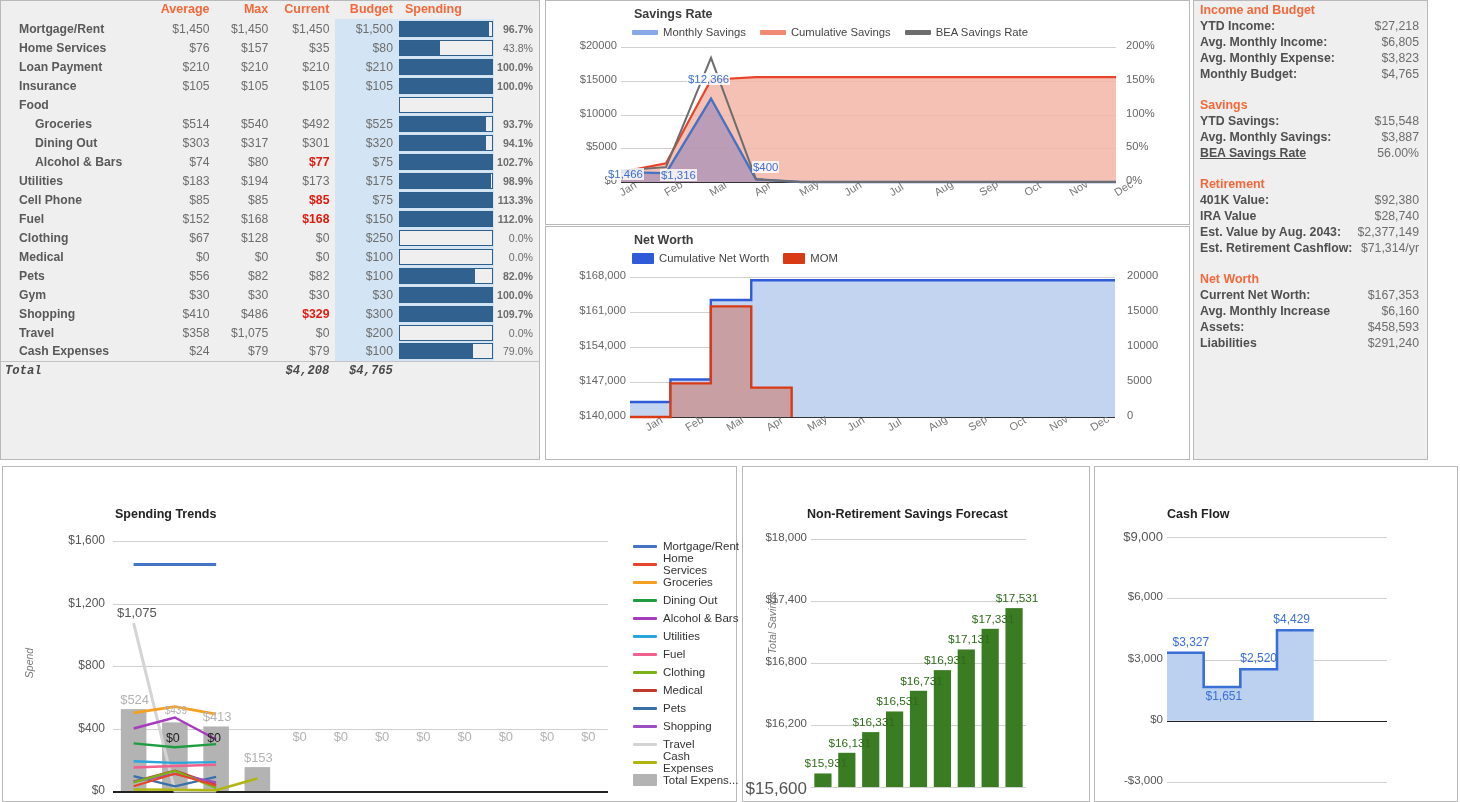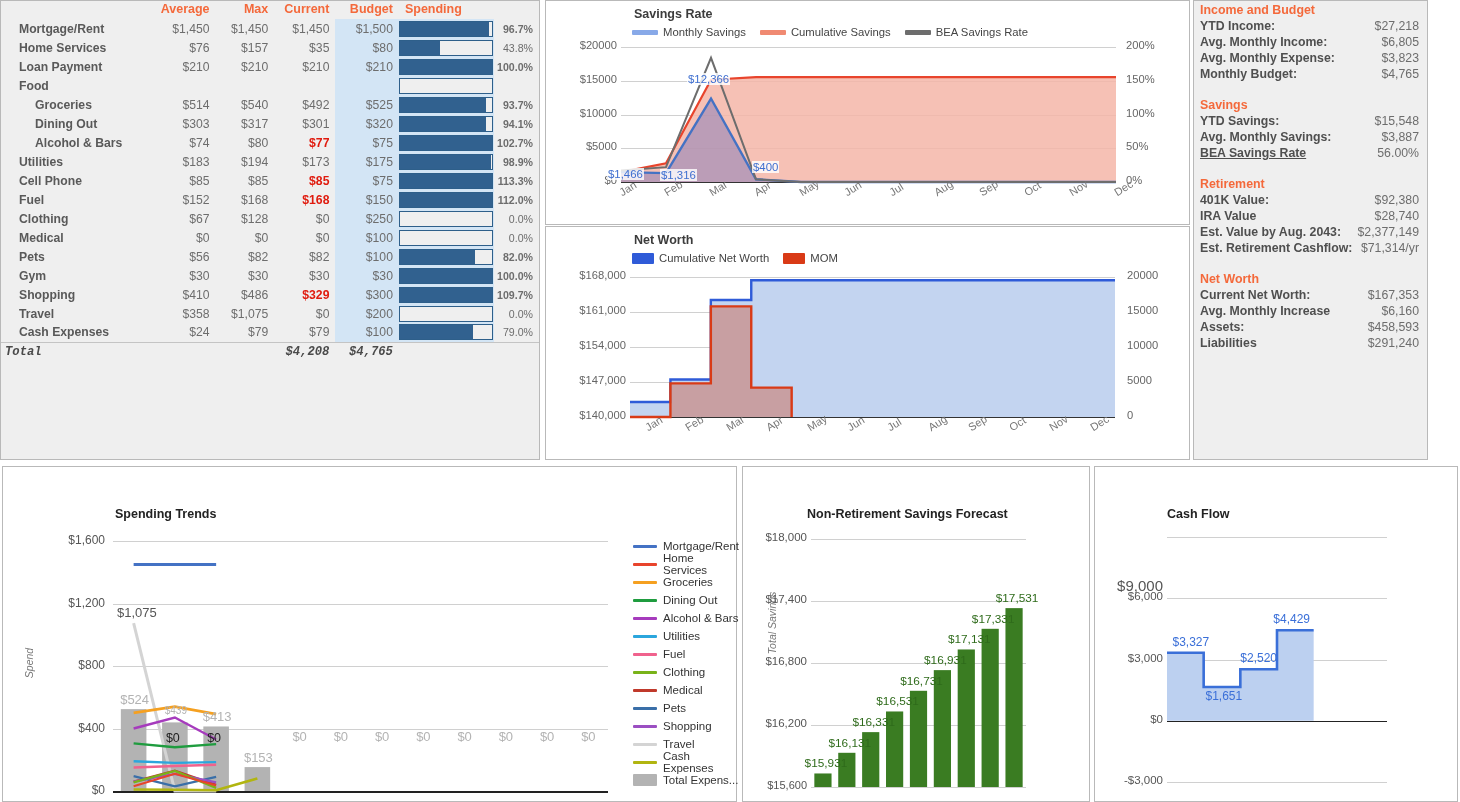--- a/index.html
+++ b/index.html
@@ -116,20 +116,33 @@
               </div>
             </td>
             <td class="pct pct-grey">43.8%</td>
           </tr>
           <tr>
             <td class="cat">Loan Payment</td>
             <td>$210</td>
             <td>$210</td>
             <td class="">$210</td>
             <td class="budget">$210</td>
+            <td class="barcell">
+              <div class="bar-outer">
+                <div class="bar-fill" style="width:100%"></div>
+              </div>
+            </td>
+            <td class="pct pct-red">100.0%</td>
+          </tr>
+          <tr>
+            <td class="cat">Insurance</td>
+            <td>$105</td>
+            <td>$105</td>
+            <td class="">$105</td>
+            <td class="budget">$105</td>
             <td class="barcell">
               <div class="bar-outer">
                 <div class="bar-fill" style="width:100%"></div>
               </div>
             </td>
             <td class="pct pct-red">100.0%</td>
           </tr>
           <tr>
             <td class="cat">Food</td>
             <td></td>
@@ -613,21 +626,21 @@
           <span>Total Expens...</span>
         </div>
       </div>
   </div>
 
   <div class="panel" id="forecast-panel">
     <div class="chart-title lite" style="left:64px; top:40px;">Non-Retirement Savings Forecast</div>
     <div class="ylab-rot" style="left:-16px; top:150px; width:90px; text-align:center;">Total Savings</div>
     <div id="forecast-plot">
         <div class="gridline" style="left: 68px; top: 320px; width: 215px;"></div>
-        <div class="axlbl r" style="left: 2px; top: 312px; width: 62px; font-size: 11px; color: rgb(85, 85, 85);">$15,600</div>
+        <div class="axlbl r" style="left: 2px; top: 312px; width: 62px; font-size: 17px; color: rgb(85, 85, 85);">$15,600</div>
         <div class="gridline" style="left: 68px; top: 258px; width: 215px;"></div>
         <div class="axlbl r" style="left: 2px; top: 250px; width: 62px; font-size: 11.5px; color: rgb(85, 85, 85);">$16,200</div>
         <div class="gridline" style="left: 68px; top: 196px; width: 215px;"></div>
         <div class="axlbl r" style="left: 2px; top: 188px; width: 62px; font-size: 11.5px; color: rgb(85, 85, 85);">$16,800</div>
         <div class="gridline" style="left: 68px; top: 134px; width: 215px;"></div>
         <div class="axlbl r" style="left: 2px; top: 126px; width: 62px; font-size: 11.5px; color: rgb(85, 85, 85);">$17,400</div>
         <div class="gridline" style="left: 68px; top: 72px; width: 215px;"></div>
         <div class="axlbl r" style="left: 2px; top: 64px; width: 62px; font-size: 11.5px; color: rgb(85, 85, 85);">$18,000</div>
         <svg width="348" height="336" style="position:absolute;left:0;top:0">
           <rect x="71.34444444444445" y="306.4633333333333" width="17.2" height="13.53666666666669" fill="#3a7c22"></rect>
@@ -657,21 +670,21 @@
     <div id="cashflow-plot">
         <div class="gridline" style="left: 72px; top: 315px; width: 220px;"></div>
         <div class="axlbl r" style="left: 6px; top: 307px; width: 62px; font-size: 11.5px; color: rgb(85, 85, 85);">-$3,000</div>
         <div class="gridline" style="left: 72px; top: 253.75px; width: 220px;"></div>
         <div class="axlbl r" style="left: 6px; top: 245.75px; width: 62px; font-size: 11.5px; color: rgb(85, 85, 85);">$0</div>
         <div class="gridline" style="left: 72px; top: 192.5px; width: 220px;"></div>
         <div class="axlbl r" style="left: 6px; top: 184.5px; width: 62px; font-size: 11.5px; color: rgb(85, 85, 85);">$3,000</div>
         <div class="gridline" style="left: 72px; top: 131.25px; width: 220px;"></div>
         <div class="axlbl r" style="left: 6px; top: 123.25px; width: 62px; font-size: 11.5px; color: rgb(85, 85, 85);">$6,000</div>
         <div class="gridline" style="left: 72px; top: 70px; width: 220px;"></div>
-        <div class="axlbl r" style="left: 6px; top: 62px; width: 62px; font-size: 15px; color: rgb(85, 85, 85); margin-top: 48px;">$9,000</div>
+        <div class="axlbl r" style="left: 6px; top: 62px; width: 62px; font-size: 13px; color: rgb(85, 85, 85);">$9,000</div>
         <div class="axisline" style="left: 72px; top: 253.75px; width: 220px; height: 1.5px; background: rgb(34, 34, 34);"></div>
         <svg width="364" height="336" style="position:absolute;left:0;top:0">
           <path d="M 72 253.75 L 72 185.82375 L 108.66666666666666 185.82375 L 108.66666666666666 220.04208333333332 L 145.33333333333331 220.04208333333332 L 145.33333333333331 202.3 L 182 202.3 L 182 163.32458333333335 L 218.66666666666666 163.32458333333335 L 218.66666666666666 253.75 Z" fill="#bcd0f0" stroke="none"></path>
           <path d="M 72 185.82375 L 72 185.82375 L 108.66666666666666 185.82375 L 108.66666666666666 220.04208333333332 L 145.33333333333331 220.04208333333332 L 145.33333333333331 202.3 L 182 202.3 L 182 163.32458333333335 L 218.66666666666666 163.32458333333335" fill="none" stroke="#3a6fd8" stroke-width="2.6"></path>
         </svg>
         <div class="dlabel" style="left: 77.5px; top: 167.824px; color: rgb(58, 111, 216); font-size: 12px;">$3,327</div>
         <div class="dlabel" style="left: 110.5px; top: 222.042px; color: rgb(58, 111, 216); font-size: 12px;">$1,651</div>
         <div class="dlabel" style="left: 145.333px; top: 184.3px; color: rgb(58, 111, 216); font-size: 12px;">$2,520</div>
         <div class="dlabel" style="left: 178.333px; top: 145.325px; color: rgb(58, 111, 216); font-size: 12px;">$4,429</div>
       </div>

